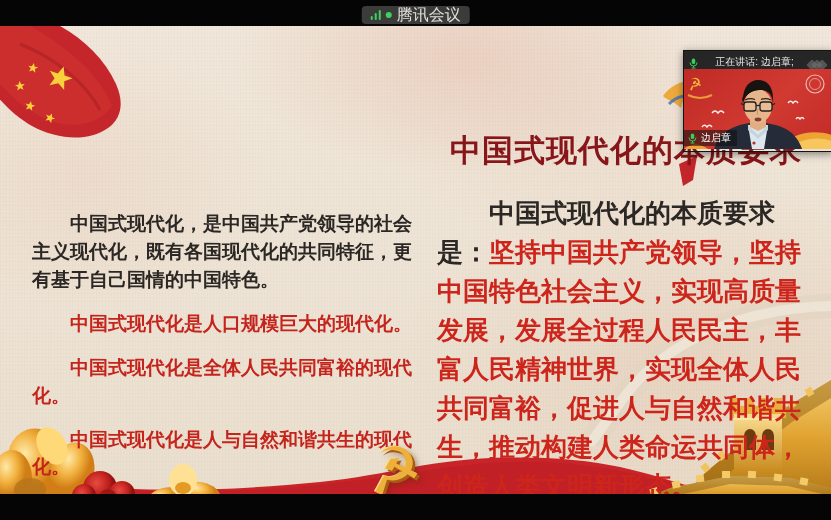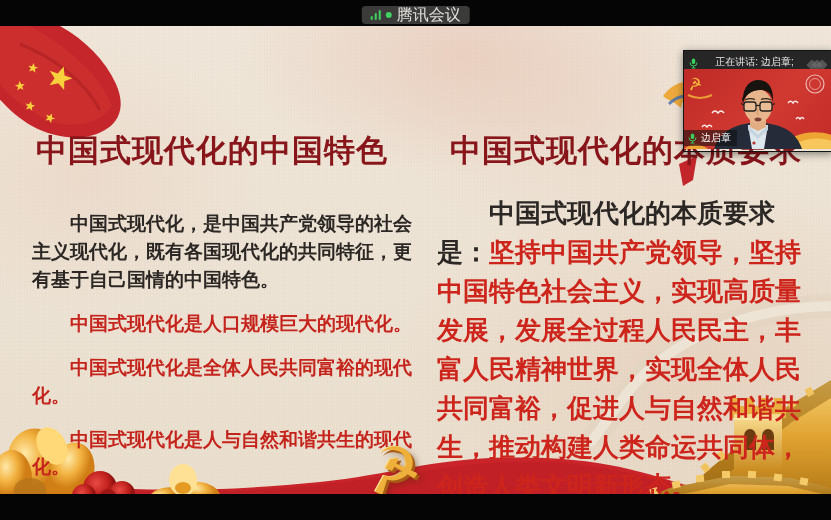--- a/index.html
+++ b/index.html
@@ -99,21 +99,20 @@
         <path transform="translate(50,92) scale(0.62) rotate(24)" d="M0,-8 L2.35,-2.47 8,-2.47 3.4,1.2 5.1,6.8 0,3.6 -5.1,6.8 -3.4,1.2 -8,-2.47 -2.35,-2.47 Z"></path>
       </g>
     </svg>
 
     <svg class="deco" style="left:655px;top:22px;" width="60" height="140" viewBox="0 0 60 140">
       <path d="M8,48 C18,34 34,30 46,36 C36,40 28,48 26,60 C20,54 12,52 8,48 Z" fill="#eda93c"></path>
       <path d="M14,56 C22,48 32,46 40,50" stroke="#3f6fb4" stroke-width="3" fill="none" opacity="0.8"></path>
       <path d="M24,116 L42,108 L38,132 L28,138 Z" fill="#c2262a"></path>
     </svg>
 
-    <div class="title title-left">中国式现代化的中国特色</div>
 
     <div class="title title-right">中国式现代化的本质要求</div>
 
     <div class="textblock block-left">
       <p>中国式现代化，是中国共产党领导的社会主义现代化，既有各国现代化的共同特征，更有基于自己国情的中国特色。</p>
       <p class="red">中国式现代化是人口规模巨大的现代化。</p>
       <p class="red">中国式现代化是全体人民共同富裕的现代化。</p>
       <p class="red">中国式现代化是人与自然和谐共生的现代化。</p>
       <p class="red">中国式现代化是走和平发展道路的现代化。</p>
     </div>

